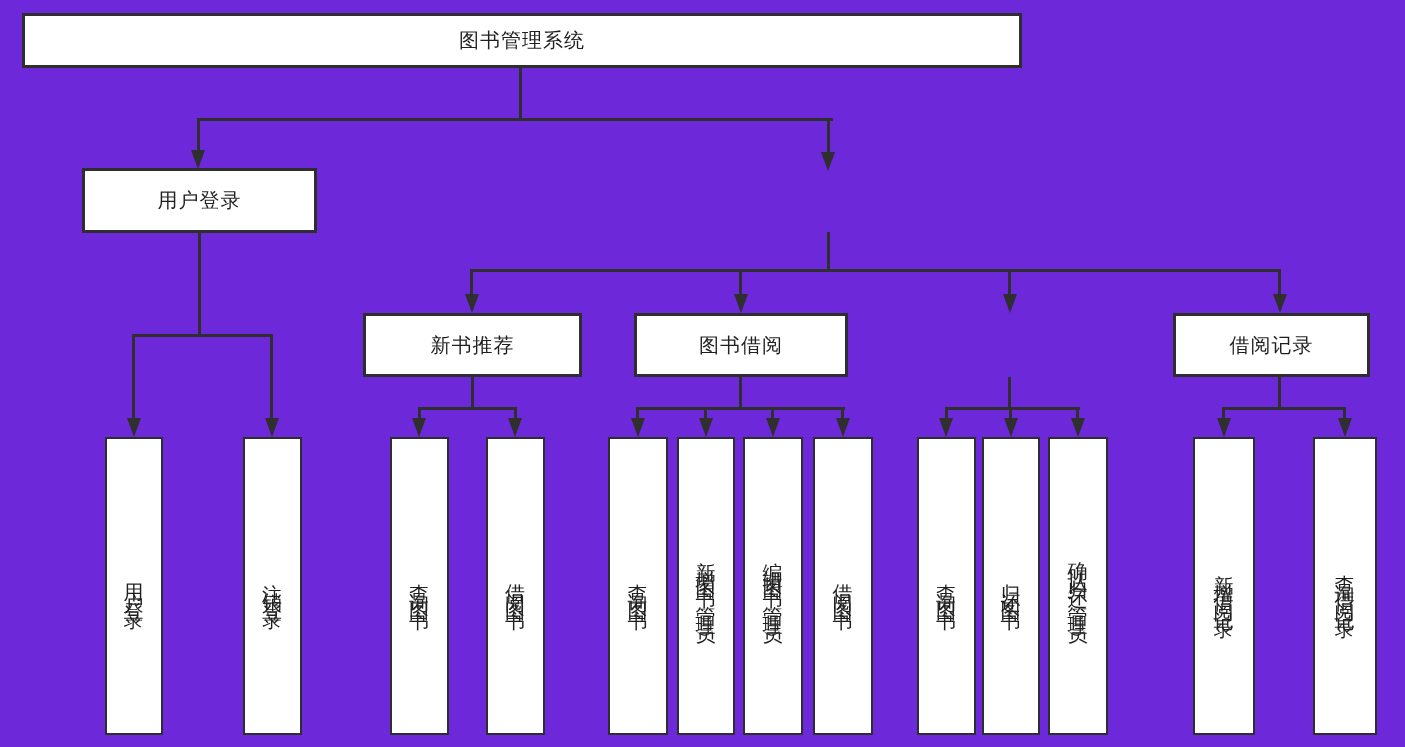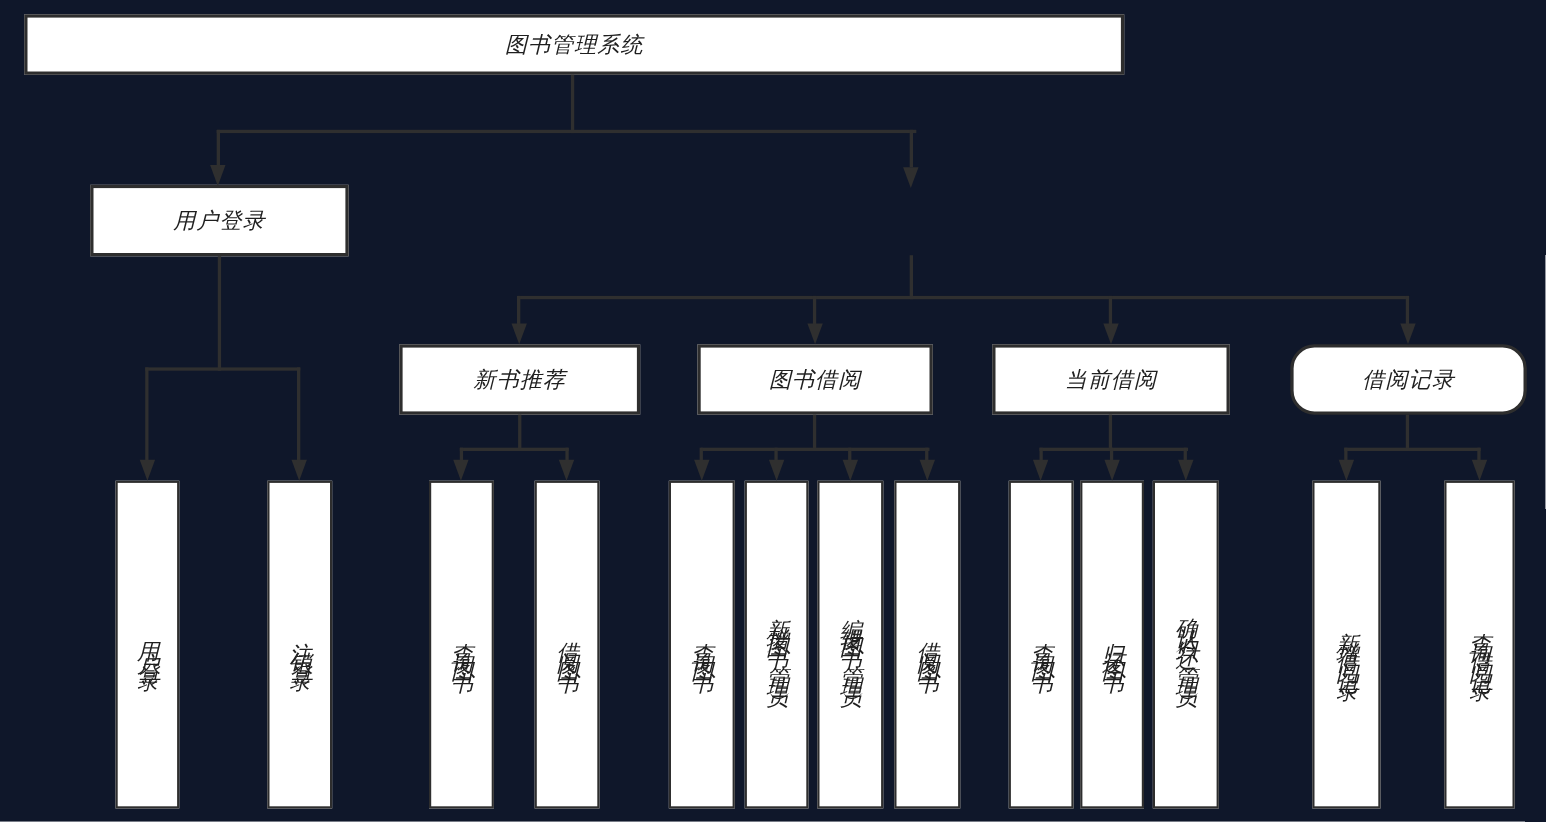--- a/index.html
+++ b/index.html
@@ -1,18 +1,18 @@
 <!DOCTYPE html>
 <html><head>
 <meta charset="utf-8">
 <style>
   html,body{margin:0;padding:0;background:#ffffff;}
   .canvas{
-    position:relative;width:1405px;height:747px;background:#0f172a;overflow:hidden;
-    font-family:"Liberation Sans","DejaVu Sans",sans-serif;color:#1f1f1f;font-style:italic;
+    position:relative;width:1405px;height:747px;background:#6d28d9;overflow:hidden;
+    font-family:"Liberation Sans","DejaVu Sans",sans-serif;color:#1f1f1f;
   }
   .box{
     position:absolute;box-sizing:border-box;background:#ffffff;
     border:3px solid #2e2e2e;display:flex;align-items:center;justify-content:center;
   }
   .box.h{font-size:20px;letter-spacing:1px;}
   .box.leaf{border-width:2.5px;}
   .vtext{
     writing-mode:vertical-rl;text-orientation:mixed;
     font-size:20px;line-height:1;letter-spacing:9px;white-space:nowrap;
@@ -43,25 +43,22 @@
 
 
   <div class="box h" style="left:363px;top:313px;width:219px;height:64px;">
     <span>新书推荐</span>
   </div>
 
   <div class="box h" style="left:634px;top:313px;width:214px;height:64px;">
     <span>图书借阅</span>
   </div>
 
-  <div class="box h" style="left:902px;top:313px;width:216px;height:64px;">
-    <span>当前借阅</span>
-  </div>
 
-  <div class="box h" style="left:1173px;top:313px;width:215px;height:64px;border-radius:22px;">
+  <div class="box h" style="left:1173px;top:313px;width:197px;height:64px;">
     <span>借阅记录</span>
   </div>
 
   <div class="box leaf" style="left:105px;top:437px;width:58px;height:298px;">
     <span class="vtext">用户登录</span>
   </div>
 
   <div class="box leaf" style="left:243px;top:437px;width:59px;height:298px;">
     <span class="vtext">注销登录</span>
   </div>

